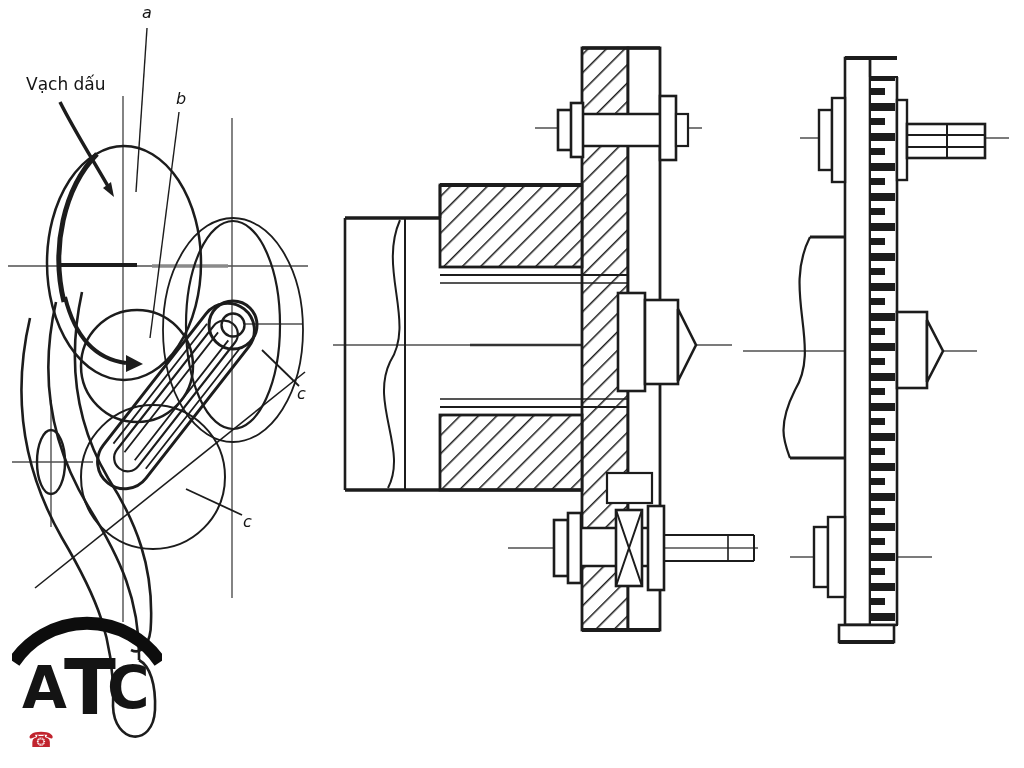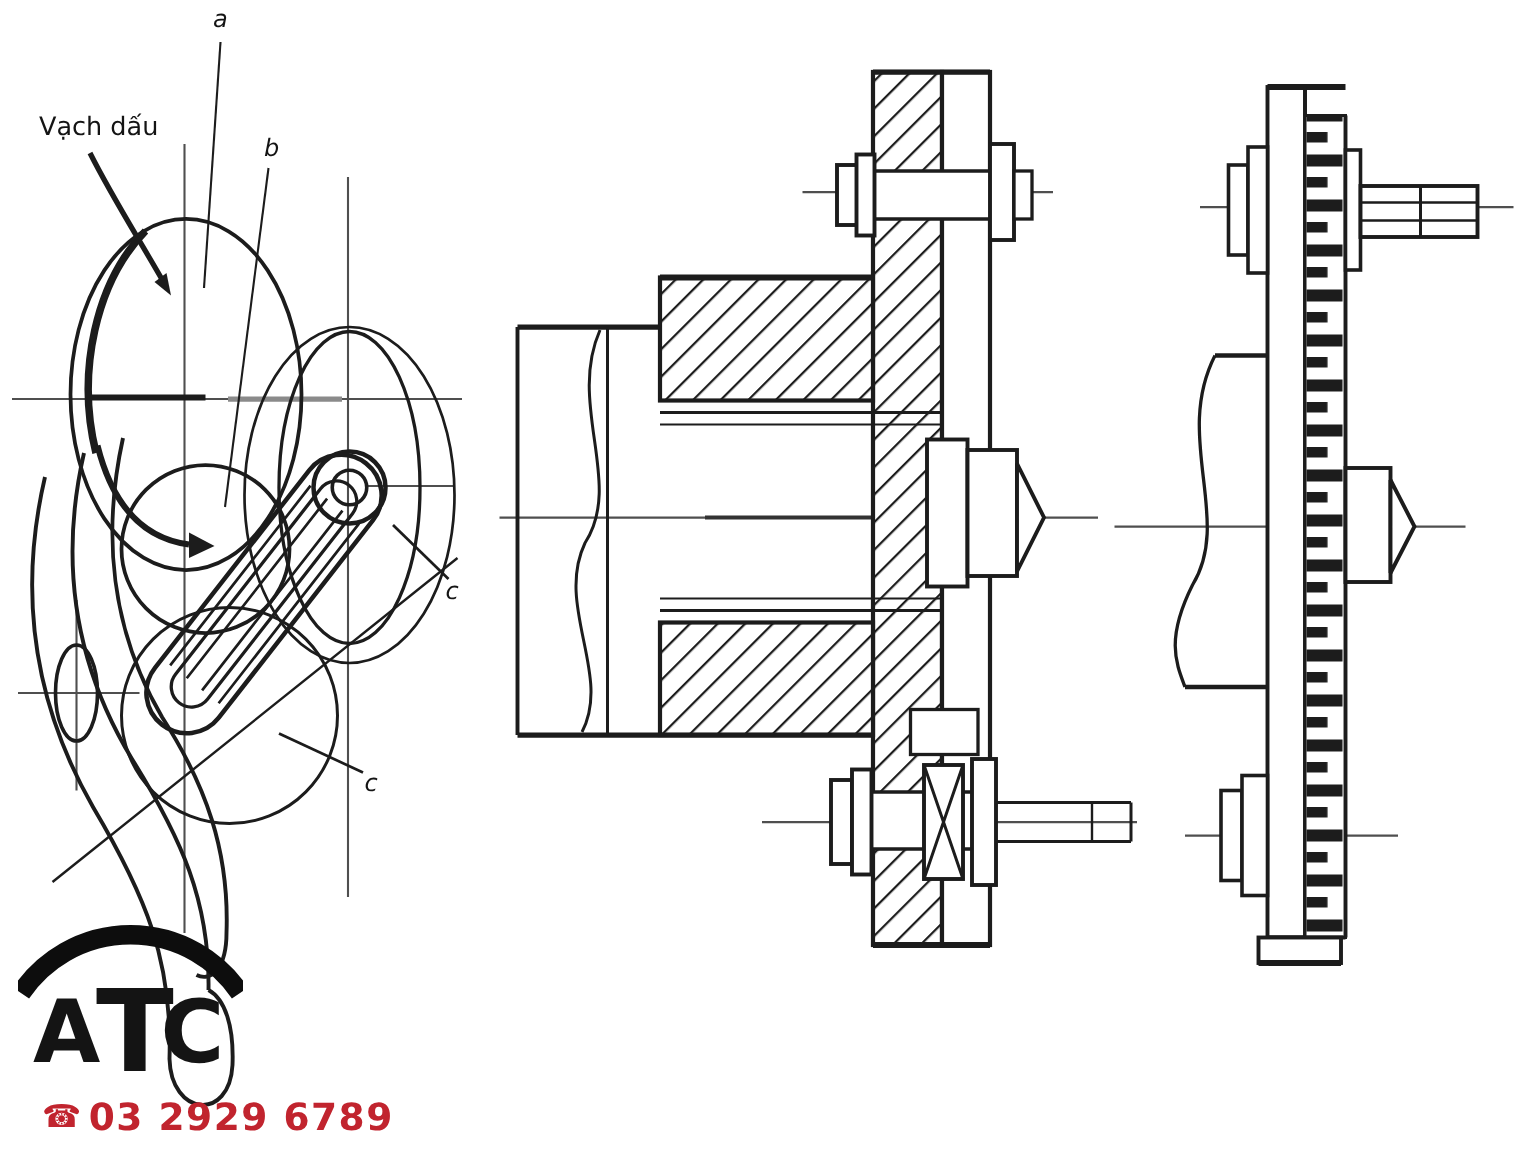--- a/index.html
+++ b/index.html
@@ -212,17 +212,16 @@
 
   <div class="brand-block">
     <svg width="150" height="122" viewBox="0 0 150 122">
       <path d="M2 52 A 88 88 0 0 1 148 52" stroke="#0d0d0d" stroke-width="13" fill="none"></path>
       <text x="10" y="98" font-size="58" font-weight="bold" fill="#c1242e">A</text>
       <text x="95" y="98" font-size="58" font-weight="bold" fill="#c1242e">C</text>
       <text x="52" y="104" font-size="76" font-weight="bold" fill="#0d0d0d">T</text>
     </svg>
     <div class="phone-row">
       <span class="phone-icon" style="color:#c1242e">☎</span>
-      <span class="phone-num" style="color:#c1242e">03 2929 6789</span>
     </div>
   </div>
 
 </div>
 
 </body></html>

